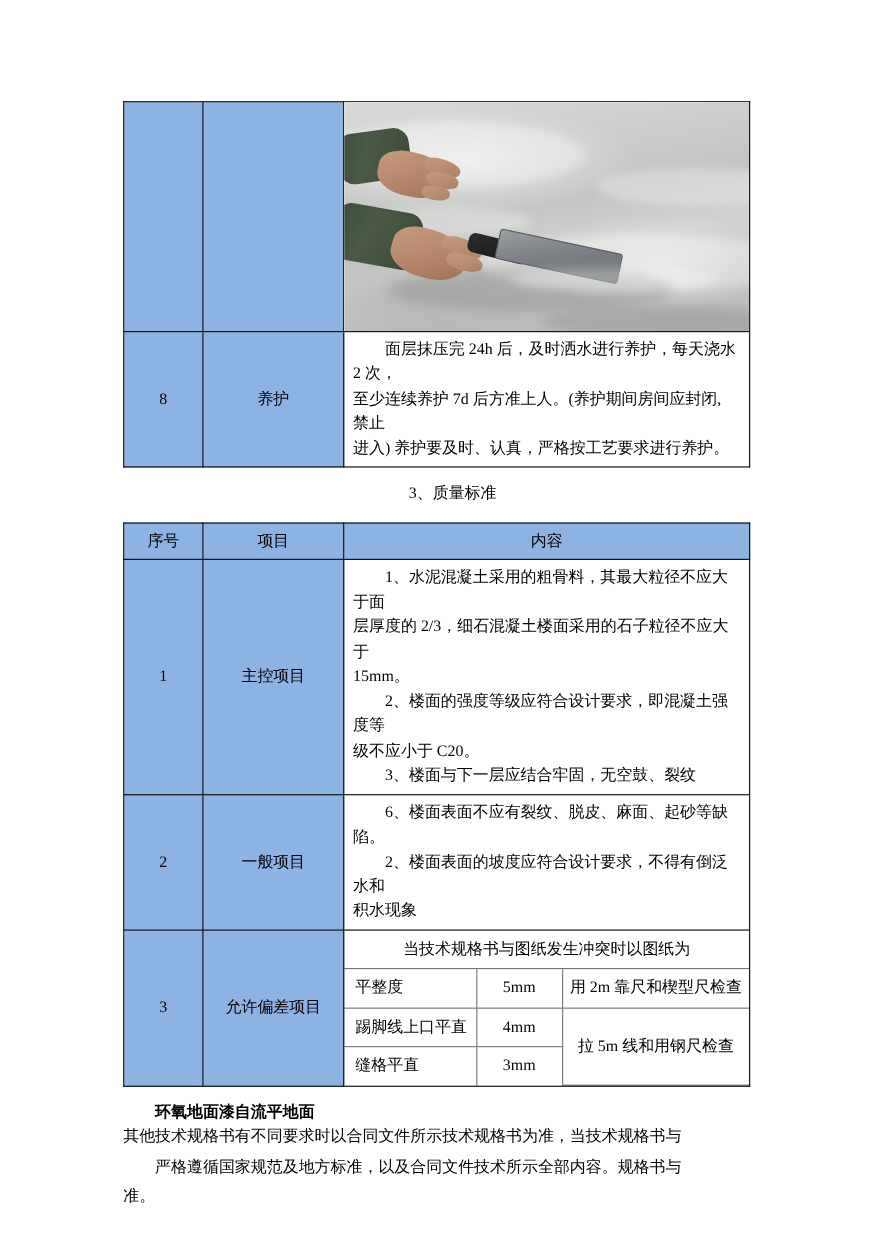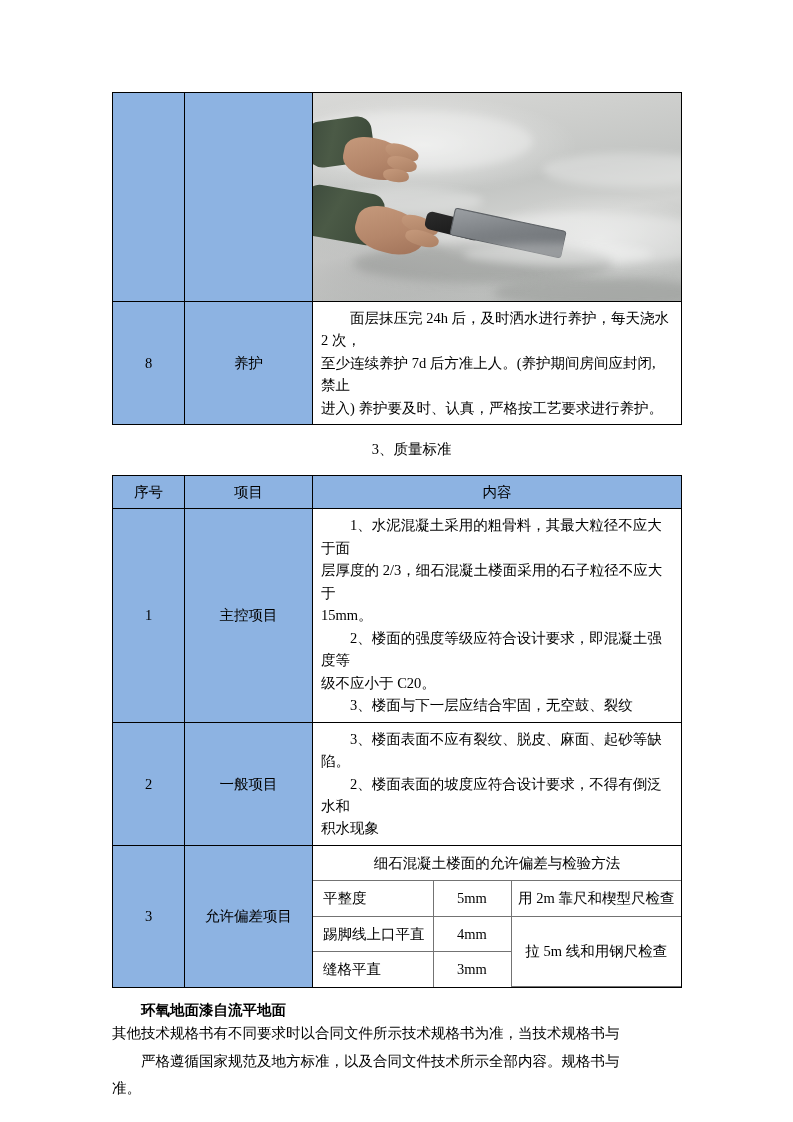--- a/index.html
+++ b/index.html
@@ -225,39 +225,39 @@
               <span class="body-line" style="text-indent:2em; display:block;">2、楼面的强度等级应符合设计要求，即混凝土强度等</span>
               <span class="body-line">级不应小于 C20。</span>
               <span class="body-line" style="text-indent:2em; display:block;">3、楼面与下一层应结合牢固，无空鼓、裂纹</span>
             </td>
           </tr>
 
           <tr>
             <td class="blue">2</td>
             <td class="blue">一般项目</td>
             <td class="cellpad">
-              <span class="body-line" style="text-indent:2em; display:block;">3、楼面表面不应有裂纹、脱皮、麻面、起砂等缺陷。</span>
+              <span class="body-line" style="text-indent:2em; display:block;">6、楼面表面不应有裂纹、脱皮、麻面、起砂等缺陷。</span>
               <span class="body-line" style="text-indent:2em; display:block;">2、楼面表面的坡度应符合设计要求，不得有倒泛水和</span>
               <span class="body-line">积水现象</span>
             </td>
           </tr>
 
           <tr>
             <td class="blue">3</td>
             <td class="blue">允许偏差项目</td>
             <td style="padding:0;">
               <table class="nested">
                 <colgroup>
                   <col style="width:120px">
                   <col style="width:78px">
                   <col>
                 </colgroup>
                 <tbody>
                   <tr>
-                    <td colspan="3" style="border-left:none; border-right:none; border-top:none;">细石混凝土楼面的允许偏差与检验方法</td>
+                    <td colspan="3" style="border-left:none; border-right:none; border-top:none;">当技术规格书与图纸发生冲突时以图纸为</td>
                   </tr>
                   <tr>
                     <td class="leftpad" style="border-left:none;">平整度</td>
                     <td>5mm</td>
                     <td style="border-right:none;">用 2m 靠尺和楔型尺检查</td>
                   </tr>
                   <tr>
                     <td class="leftpad" style="border-left:none;">踢脚线上口平直</td>
                     <td>4mm</td>
                     <td rowspan="2" style="border-right:none;">拉 5m 线和用钢尺检查</td>

